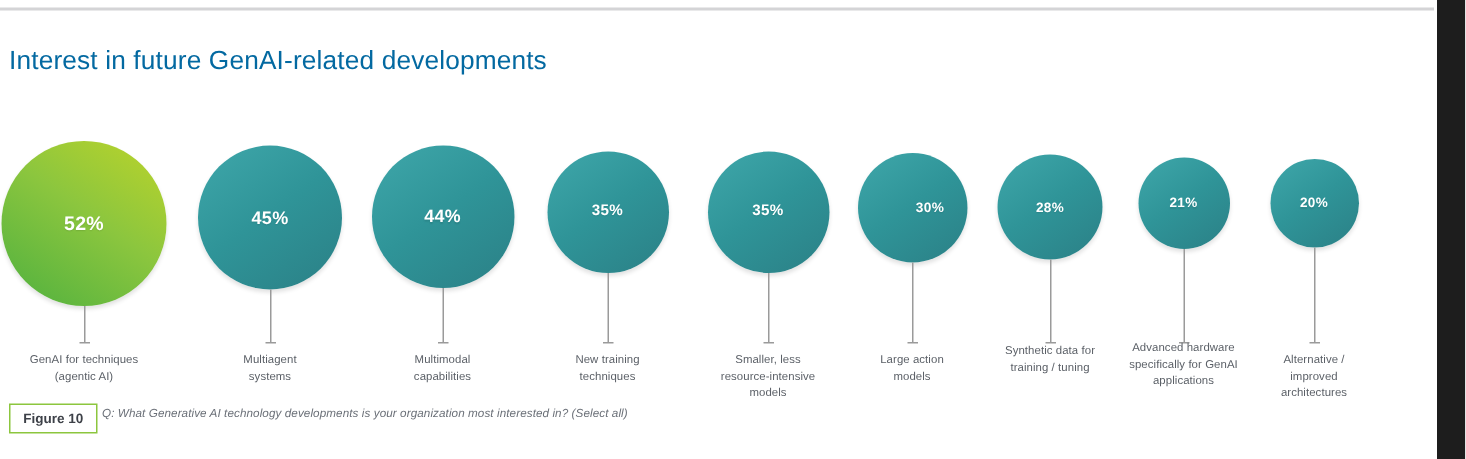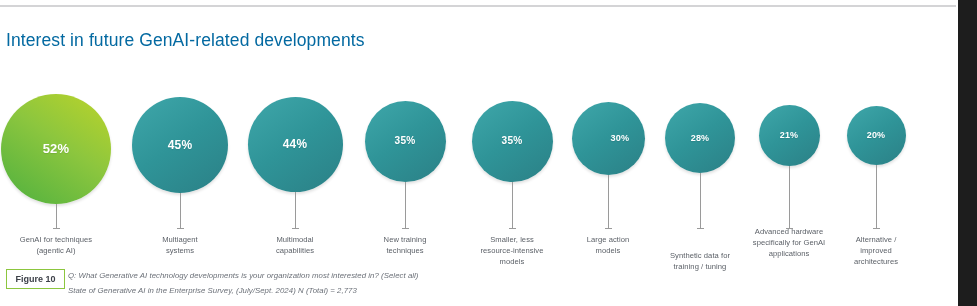--- a/index.html
+++ b/index.html
@@ -210,21 +210,21 @@
           <div>Large action</div>
           <div>models</div>
         </div>
       </div>
       <div class="bubble-group" style="left: 0px;">
         <div class="bubble teal" style="left: 665px; top: 43.2px; width: 70px; height: 70px;">
           <span class="bubble-value" style="font-size: 9px;">28%</span>
         </div>
         <div class="leader" style="left: 700px; top: 113.2px; height: 54.8px;"></div>
         <div class="leader-cap" style="left: 697px; top: 168px;"></div>
-        <div class="bubble-label" style="left: 648px; top: 190px; width: 104px;">
+        <div class="bubble-label" style="left: 648px; top: 168px; width: 104px;">
           <div>Synthetic data for</div>
           <div>training / tuning</div>
         </div>
       </div>
       <div class="bubble-group" style="left: 0px;">
         <div class="bubble teal" style="left: 758.5px; top: 45.36px; width: 61px; height: 61px;">
           <span class="bubble-value" style="font-size: 9px;">21%</span>
         </div>
         <div class="leader" style="left: 789px; top: 106.36px; height: 61.64px;"></div>
         <div class="leader-cap" style="left: 786px; top: 168px;"></div>
@@ -244,18 +244,17 @@
           <div>Alternative /</div>
           <div>improved</div>
           <div>architectures</div>
         </div>
       </div>
     </div>
 
   <div id="footer">
     <div id="figure-badge">Figure 10</div>
     <div class="footnote" id="footnote-question">Q: What Generative AI technology developments is your organization most interested in? (Select all)</div>
-    <div class="footnote" id="footnote-source">State of Generative AI in the Enterprise Survey, (July/Sept. 2024) N (Total) = 2,773</div>
   </div>
 
   <div id="right-band"></div>
 
 </div>
 
 </body></html>

